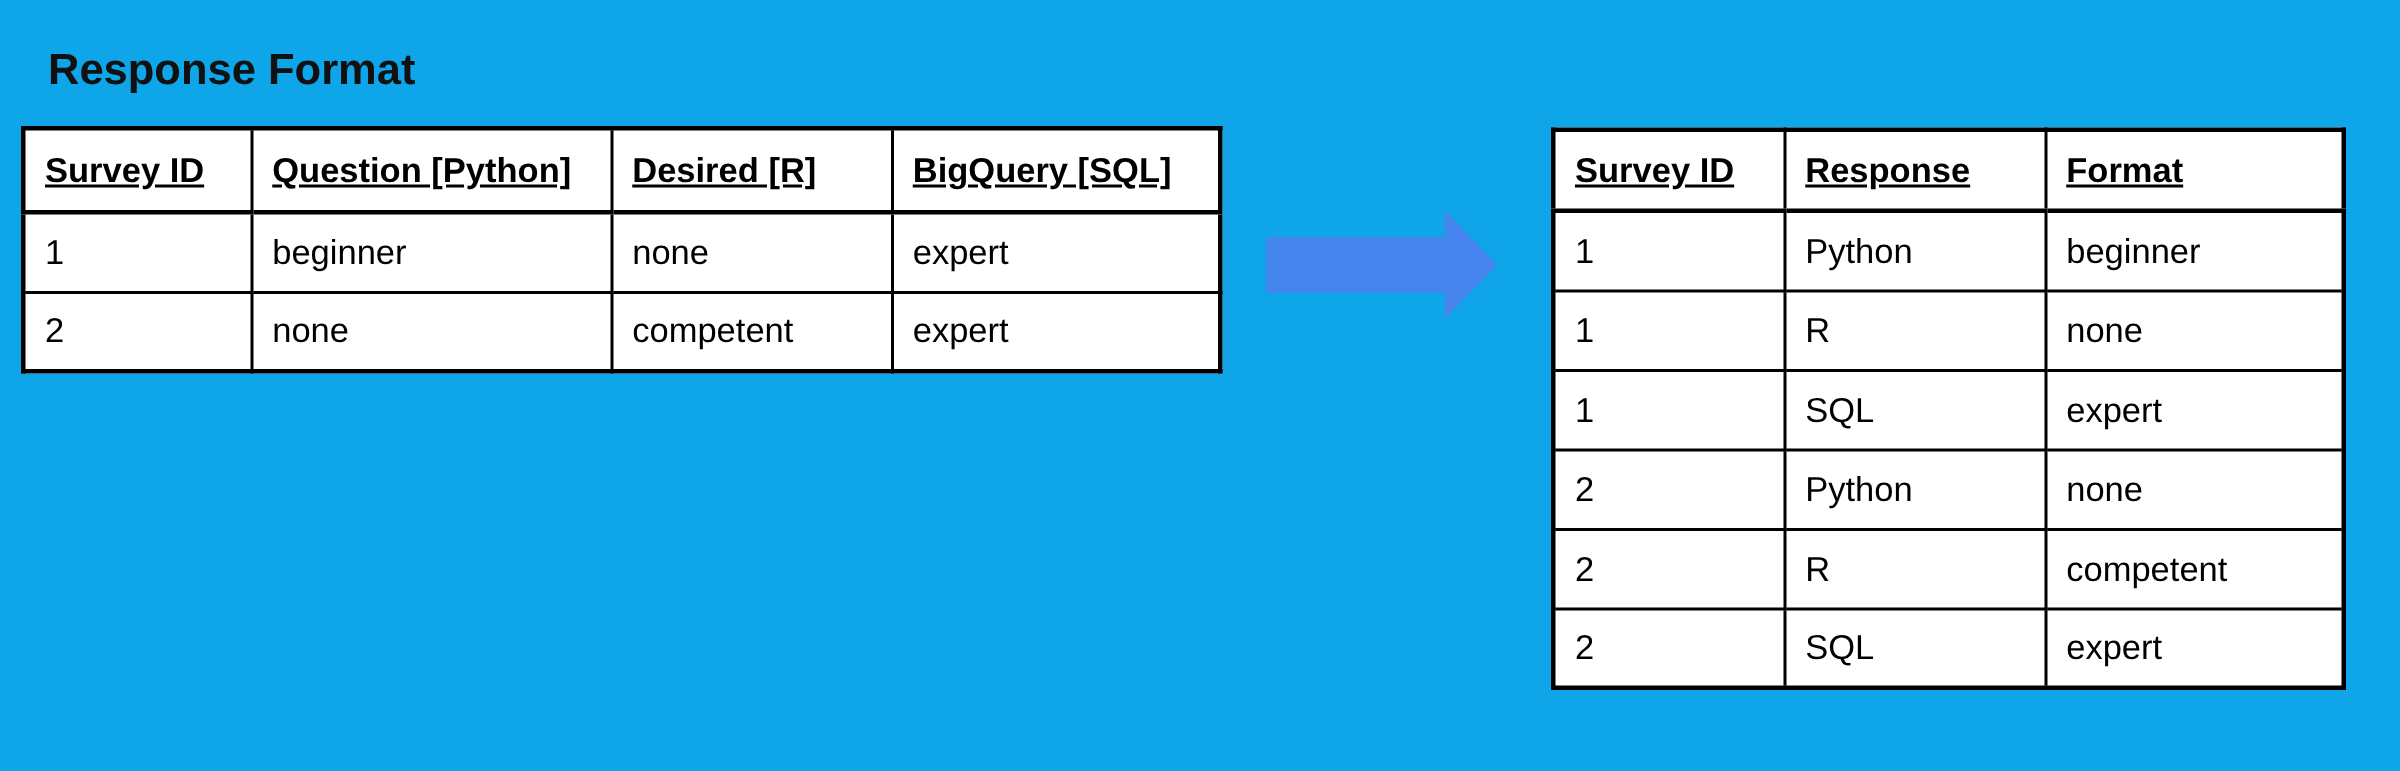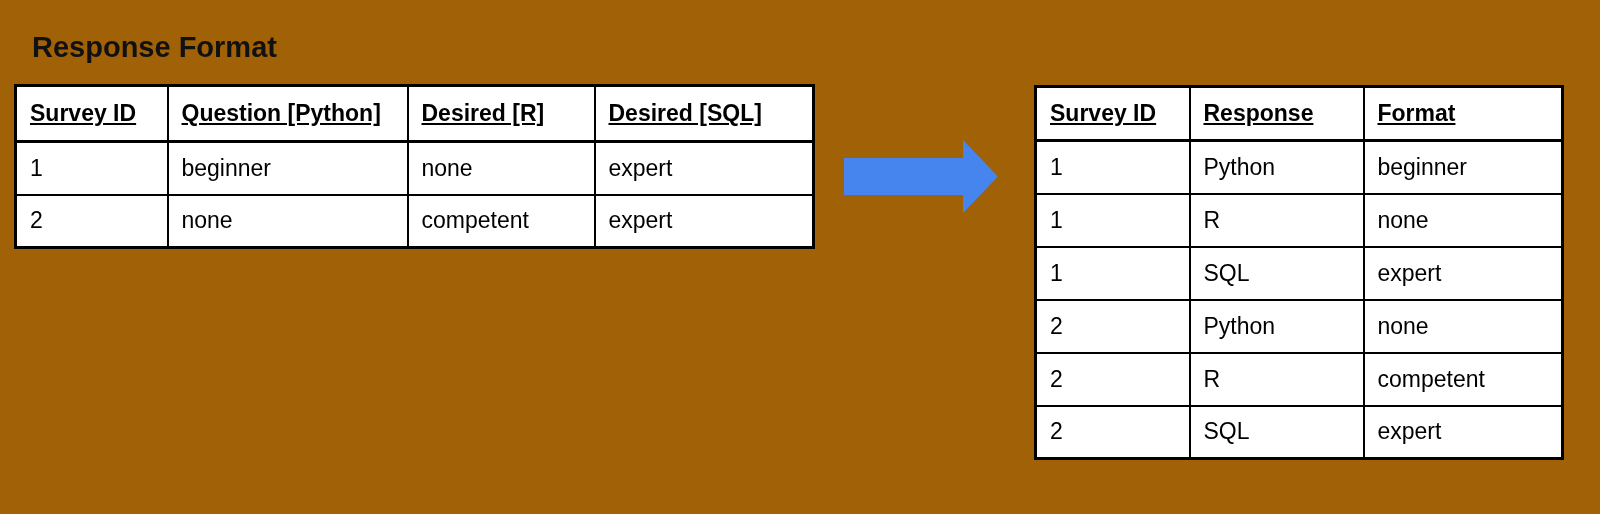--- a/index.html
+++ b/index.html
@@ -5,21 +5,21 @@
   * { margin: 0; padding: 0; box-sizing: border-box; }
   html, body {
     width: 1600px; height: 514px;
     background: #ffffff;
     font-family: "Liberation Sans", "DejaVu Sans", sans-serif;
     overflow: hidden;
   }
   .canvas {
     position: relative;
     width: 1600px; height: 514px;
-    background: #a16207;
+    background: #0ea5e9;
   }
   .panel-title {
     position: absolute;
     font-size: 29px;
     font-weight: bold;
     color: #111111;
     letter-spacing: 0px;
     white-space: nowrap;
   }
   #left-title  { left: 32px;  top: 31px; }
@@ -74,21 +74,21 @@
       <col style="width:152px">
         <col style="width:240px">
         <col style="width:187px">
         <col style="width:219px">
     </colgroup>
     <tbody>
       <tr class="header-row">
         <th>Survey ID</th>
         <th>Question [Python]</th>
         <th>Desired [R]</th>
-        <th>Desired [SQL]</th>
+        <th>BigQuery [SQL]</th>
       </tr>
       <tr class="data-row">
         <td>1</td>
         <td>beginner</td>
         <td>none</td>
         <td>expert</td>
       </tr>
       <tr class="data-row">
         <td>2</td>
         <td>none</td>

